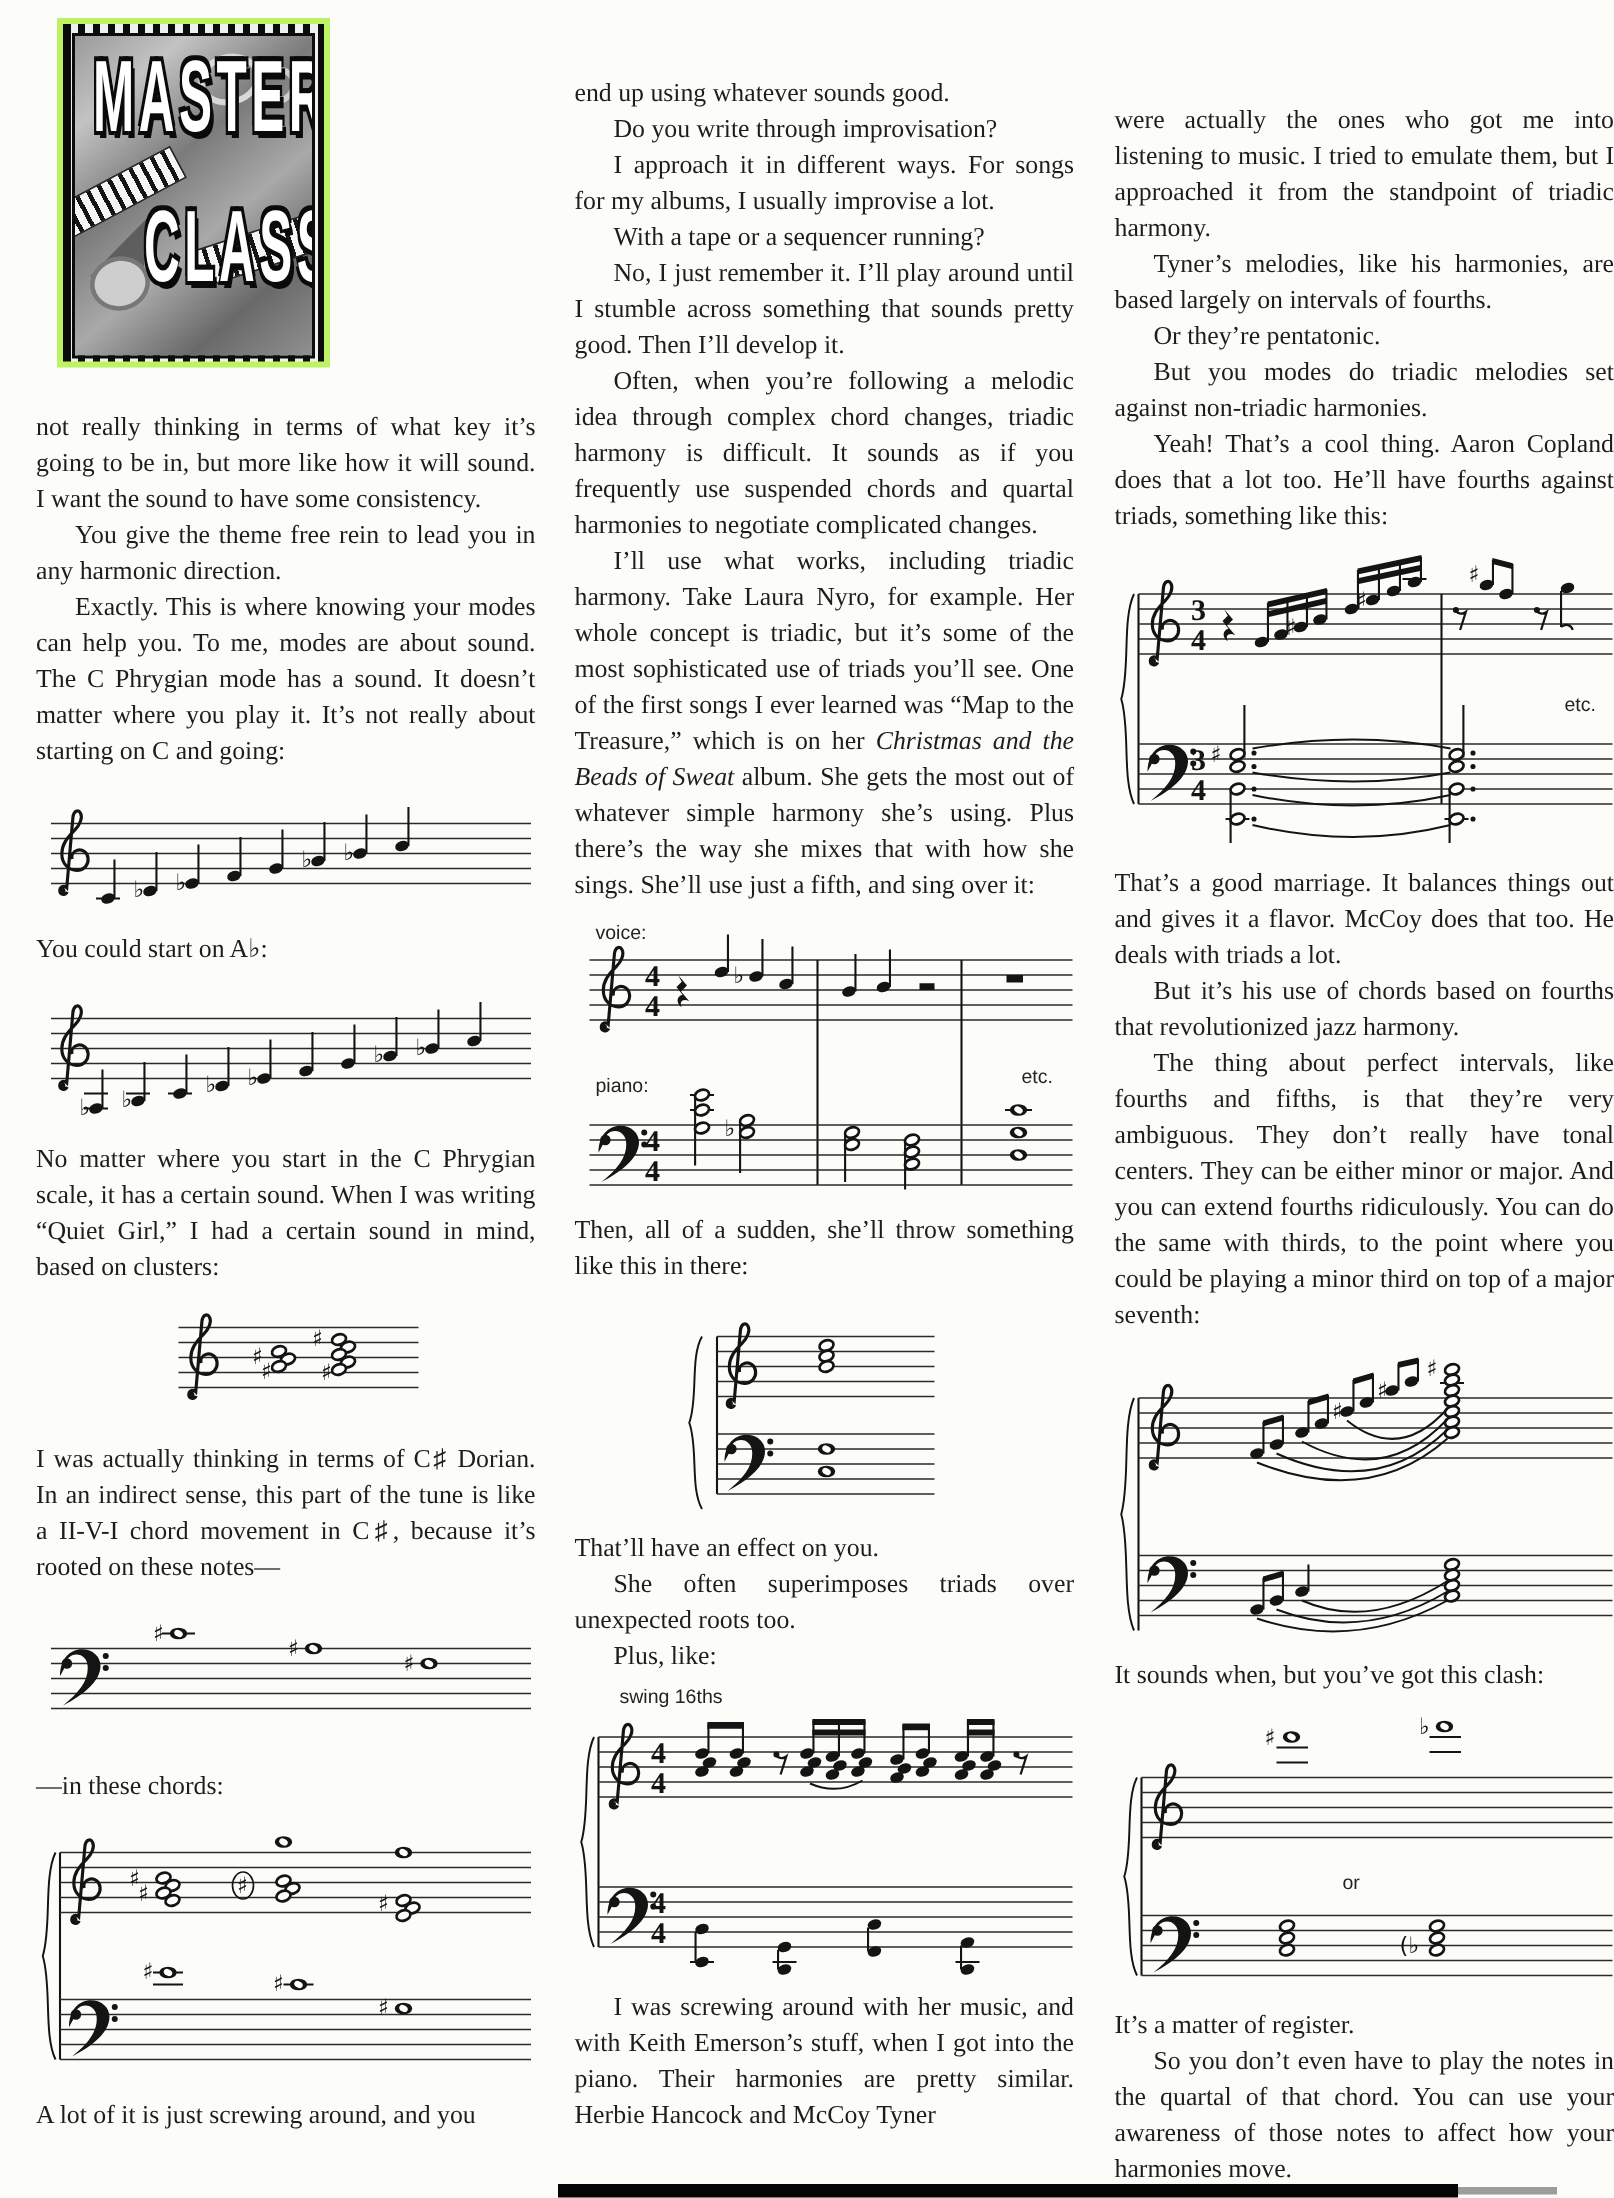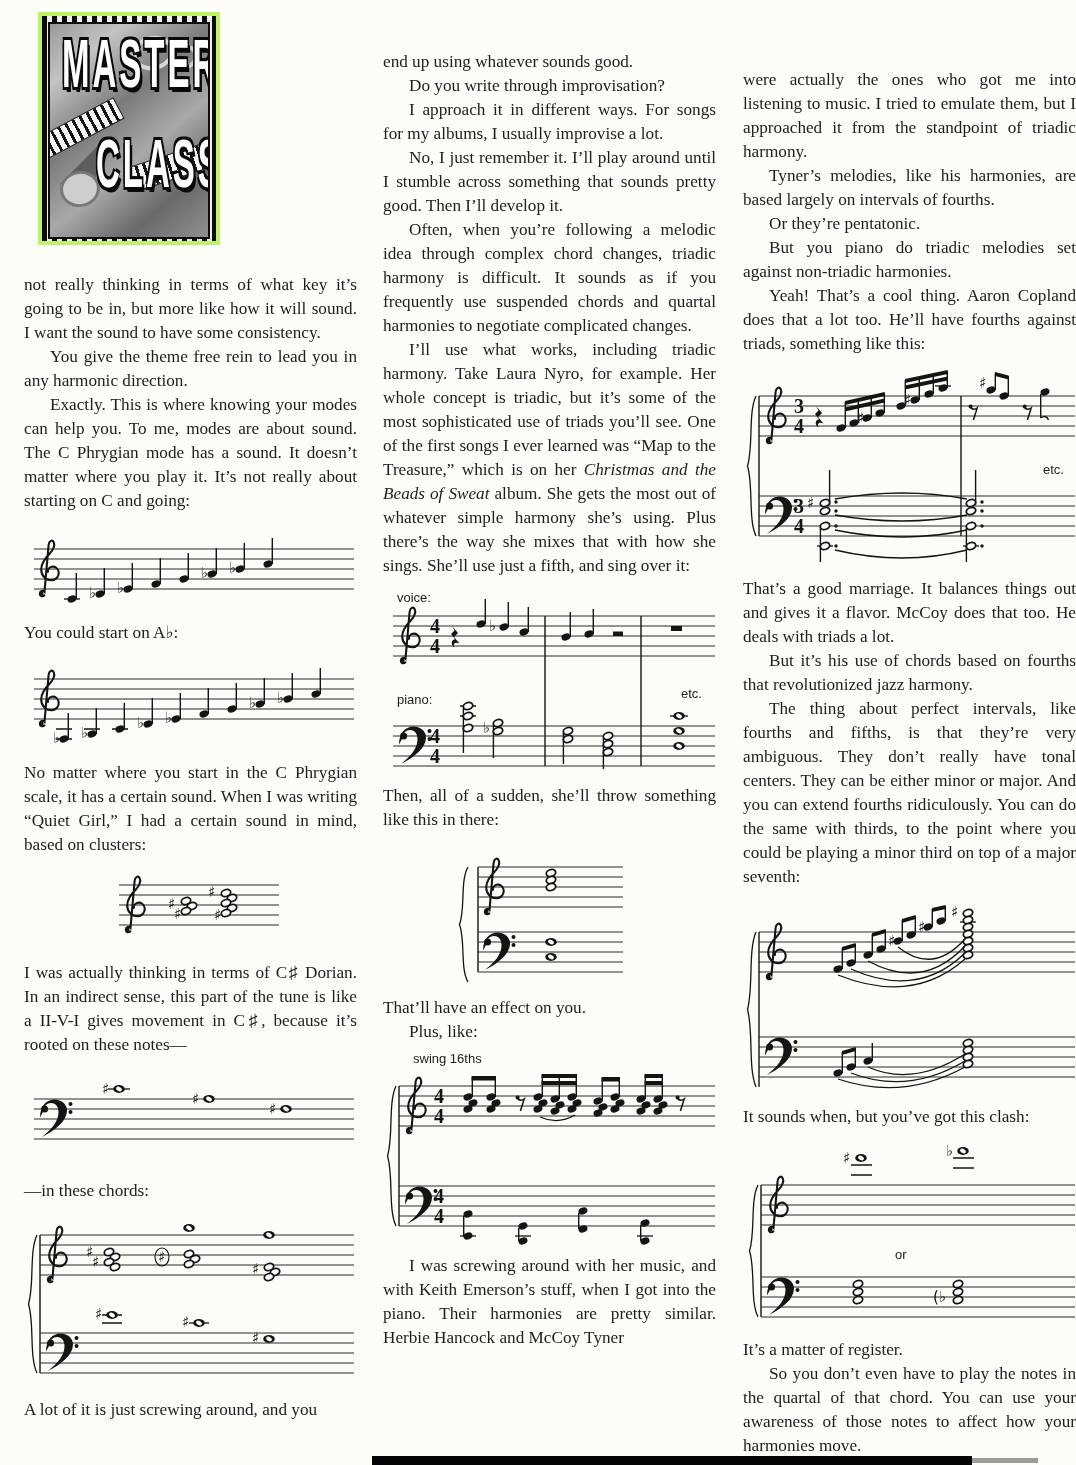--- a/index.html
+++ b/index.html
@@ -180,21 +180,21 @@
         <use href="#nhh" x="162" y="40"></use>
       <text class="acc" x="184" y="26">♯</text>
         <text class="acc" x="190" y="49">♯</text>
       <use href="#nhh" x="202" y="22"></use>
         <use href="#nhh" x="208" y="27"></use>
         <use href="#nhh" x="202" y="32"></use>
         <use href="#nhh" x="208" y="37"></use>
         <use href="#nhh" x="202" y="42"></use>
     </svg>
 
-    <p class="noind">I was actually thinking in terms of C♯ Dorian. In an indirect sense, this part of the tune is like a II-V-I gives movement in C♯, because it’s rooted on these notes—</p>
+    <p class="noind">I was actually thinking in terms of C♯ Dorian. In an indirect sense, this part of the tune is like a II-V-I chord movement in C♯, because it’s rooted on these notes—</p>
 
     <svg class="fig" width="333" height="100" style="margin:14px 0 8px">
       <path class="sl" d="M10 28 H330 M10 38 H330 M10 48 H330 M10 58 H330 M10 68 H330"></path>
       <use href="#bclef" x="14" y="24"></use>
       <text class="acc" x="78" y="23">♯</text>
         <path class="lg" d="M84 18 H106"></path>
         <use href="#whn" x="95" y="18"></use>
       <text class="acc" x="168" y="33">♯</text>
         <use href="#whn" x="185" y="28"></use>
       <text class="acc" x="245" y="43">♯</text>
@@ -241,20 +241,21 @@
         <use href="#whn" x="245" y="124"></use>
     </svg>
 
     <p class="noind">A lot of it is just screwing around, and you</p>
   </div>
 
   <div class="col col-mid">
     <p class="noind">end up using whatever sounds good.</p>
     <p class="q">Do you write through improvisation?</p>
     <p class="ind">I approach it in different ways. For songs for my albums, I usually improvise a lot.</p>
+    <p class="q">With a tape or a sequencer running?</p>
     <p class="ind">No, I just remember it. I’ll play around until I stumble across something that sounds pretty good. Then I’ll develop it.</p>
     <p class="q">Often, when you’re following a melodic idea through complex chord changes, triadic harmony is difficult. It sounds as if you frequently use suspended chords and quartal harmonies to negotiate complicated changes.</p>
     <p class="ind"><span>I’ll use what works, including triadic harmony. Take Laura Nyro, for example. Her whole concept is triadic, but it’s some of the most sophisticated use of triads you’ll see. One of the first songs I ever learned was “Map to the Treasure,” which is on her </span><span class="it">Christmas and the Beads of Sweat</span><span> album. She gets the most out of whatever simple harmony she’s using. Plus there’s the way she mixes that with how she sings. She’ll use just a fifth, and sing over it:</span></p>
 
     <svg class="fig" width="333" height="190" style="margin:8px 0">
       <text class="mlabel" x="14" y="16">voice:</text>
       <path class="sl" d="M10 30 H332 M10 40 H332 M10 50 H332 M10 60 H332 M10 70 H332"></path>
       <use href="#tclef" x="14" y="17"></use>
       <text class="ts" x="52" y="47">4</text>
       <text class="ts" x="52" y="67">4</text>
@@ -312,20 +313,21 @@
       <use href="#nhh" x="168" y="31"></use>
         <use href="#nhh" x="168" y="38"></use>
         <use href="#nhh" x="168" y="45"></use>
       <path class="sl" d="M95 90 H240 M95 100 H240 M95 110 H240 M95 120 H240 M95 130 H240"></path>
       <use href="#bclef" x="98" y="86"></use>
       <use href="#whn" x="168" y="100"></use>
         <use href="#whn" x="168" y="115"></use>
     </svg>
 
     <p class="noind">That’ll have an effect on you.</p>
+    <p class="q">She often superimposes triads over unexpected roots too.</p>
     <p class="ind">Plus, like:</p>
 
     <svg class="fig" width="333" height="196" style="margin:7px 0">
       <text class="mlabel" x="30" y="12">swing 16ths</text>
       <path class="tie" d="M13 35 C5 51.8 10.5 85.4 4.5 105 C10.5 124.6 5 158.2 13 175" stroke-width="2.6"></path>
       <path class="bln" d="M16 35 V175"></path>
       <path class="sl" d="M16 35 H332 M16 45 H332 M16 55 H332 M16 65 H332 M16 75 H332"></path>
       <use href="#tclef" x="20" y="22"></use>
       <text class="ts" x="56" y="52">4</text>
       <text class="ts" x="56" y="72">4</text>
@@ -395,21 +397,21 @@
         <path class="stm" d="M257.7 174 V190"></path>
     </svg>
 
     <p class="ind">I was screwing around with her music, and with Keith Emerson’s stuff, when I got into the piano. Their harmonies are pretty similar. Herbie Hancock and McCoy Tyner</p>
   </div>
 
   <div class="col col-right">
     <p class="noind">were actually the ones who got me into listening to music. I tried to emulate them, but I approached it from the standpoint of triadic harmony.</p>
     <p class="q">Tyner’s melodies, like his harmonies, are based largely on intervals of fourths.</p>
     <p class="ind">Or they’re pentatonic.</p>
-    <p class="q">But you piano do triadic melodies set against non-triadic harmonies.</p>
+    <p class="q">But you modes do triadic melodies set against non-triadic harmonies.</p>
     <p class="ind">Yeah! That’s a cool thing. Aaron Copland does that a lot too. He’ll have fourths against triads, something like this:</p>
 
     <svg class="fig" width="333" height="205" style="margin:10px 0 6px">
       <path class="tie" d="M13 30 C5 46.8 10.5 80.4 4.5 100 C10.5 119.6 5 153.2 13 170" stroke-width="2.6"></path>
       <path class="bln" d="M16 30 V170"></path>
       <path class="sl" d="M16 30 H332 M16 40 H332 M16 50 H332 M16 60 H332 M16 70 H332"></path>
       <use href="#tclef" x="20" y="17"></use>
       <text class="ts" x="56" y="47">3</text>
       <text class="ts" x="56" y="67">4</text>
       <use href="#qr" x="72" y="40"></use>

